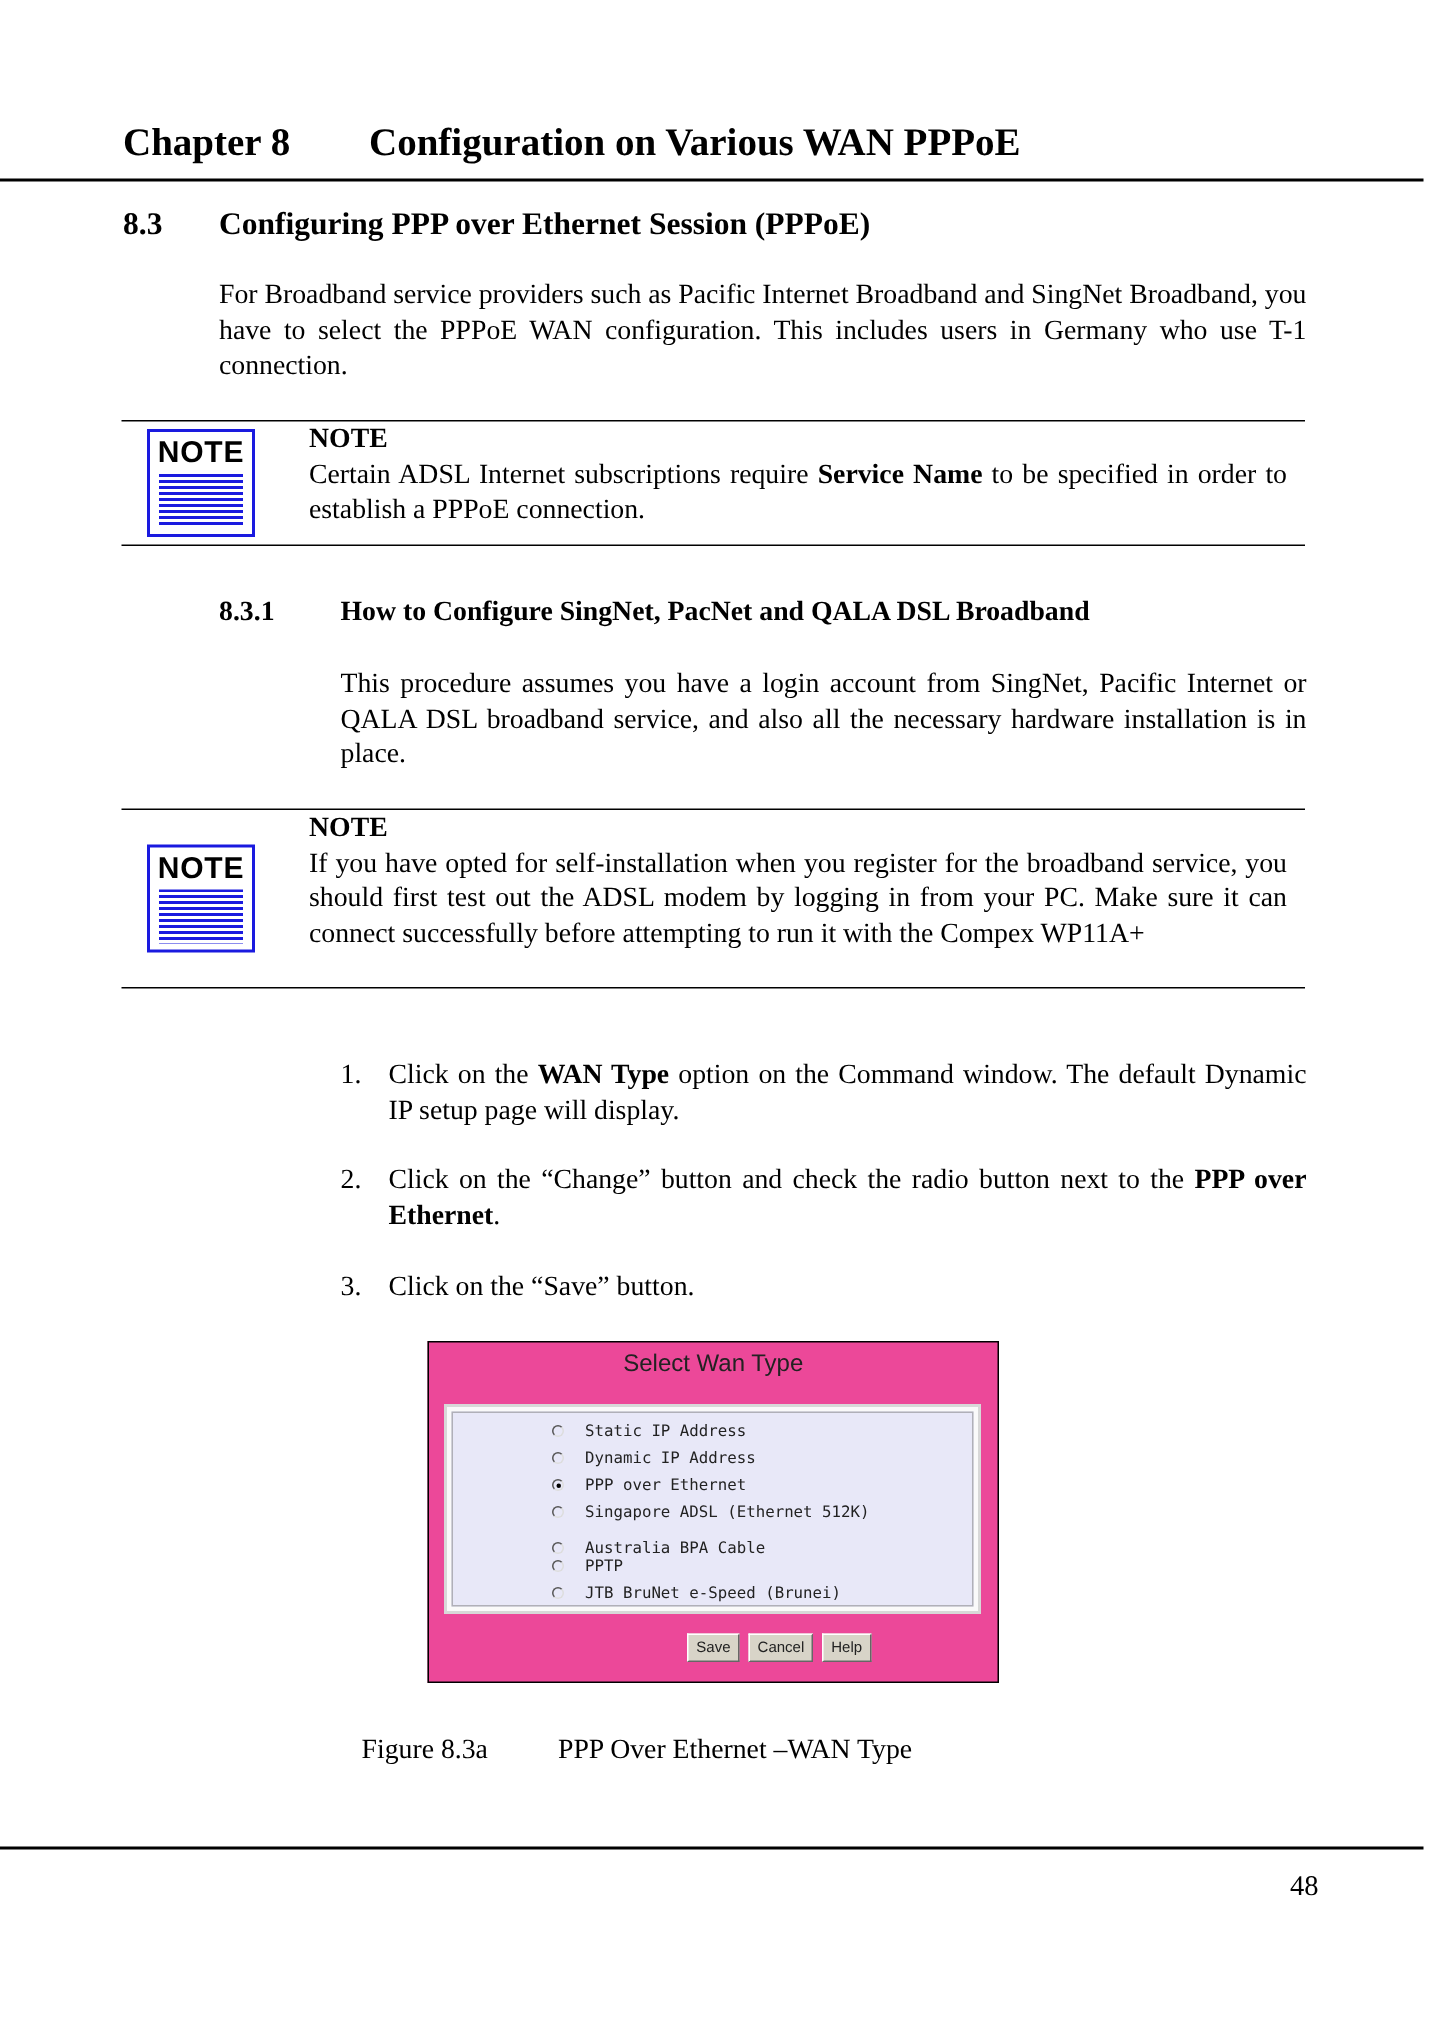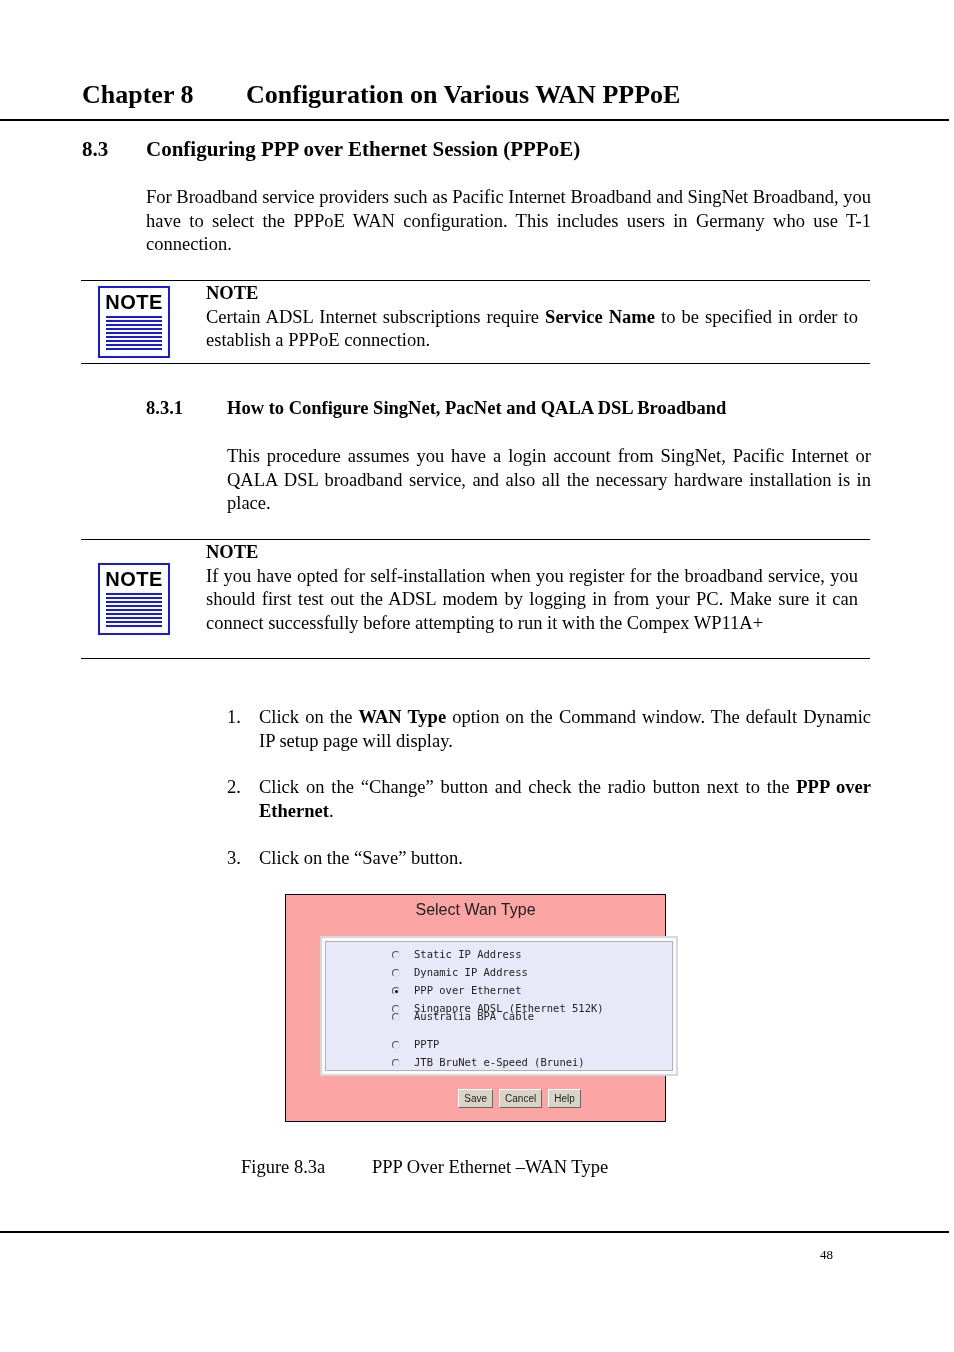--- a/index.html
+++ b/index.html
@@ -20,33 +20,33 @@
   .note-icon .lines { margin:3px 6px 0 6px; height:36px; background:repeating-linear-gradient(#1a1adf 0 2px, #fff 2px 4px); }
   .note-text { position:absolute; left:125px; width:652px; font-size:18.5px; line-height:23.5px; text-align:justify; }
   .note-title { font-weight:bold; }
   .h3 { left:146px; top:398px; font-size:18.5px; font-weight:bold; white-space:nowrap; }
   .h3 .num { display:inline-block; width:81px; }
   .p2 { left:227px; top:445px; width:644px; }
   .steps { left:227px; width:644px; }
   .step { position:absolute; left:0; width:644px; font-size:18.5px; line-height:23.5px; text-align:justify; }
   .step .n { position:absolute; left:0; }
   .step .t { position:absolute; left:32px; width:612px; }
-  .figure { left:285px; top:894px; width:381px; height:228px; border:1px solid #000; background:#fca5a5; box-sizing:border-box; }
+  .figure { left:285px; top:894px; width:381px; height:228px; border:1px solid #000; background:#ec4899; box-sizing:border-box; }
   .fig-title { position:absolute; left:0; width:100%; top:6px; text-align:center; font-family:"Liberation Sans", sans-serif; font-size:16px; color:#222; }
-  .fig-panel { position:absolute; left:10px; top:41px; width:358px; height:140px; border:2px solid #d8d8d8; background:#fafafa; box-sizing:border-box; padding:3px;margin-left:24px; }
+  .fig-panel { position:absolute; left:10px; top:41px; width:358px; height:140px; border:2px solid #d8d8d8; background:#fafafa; box-sizing:border-box; padding:3px; }
   .fig-inner { width:100%; height:100%; border:1px solid #b0b0b8; background:#e8e8f8; box-sizing:border-box; position:relative; }
   .opt { position:absolute; left:66px; font-family:"DejaVu Sans Mono", monospace; font-size:10.5px; color:#222; white-space:nowrap; }
   .radio { display:inline-block; width:8px; height:8px; border-radius:50%; border:1px solid #555; margin-right:14px; vertical-align:middle; position:relative; box-sizing:border-box; border-right-color:#ddd; border-bottom-color:#ddd; }
   .radio.on::after { content:""; position:absolute; left:2px; top:2px; width:3px; height:3px; border-radius:50%; background:#000; }
   .fig-btns { position:absolute; top:194px; left:0; width:100%; text-align:center; font-size:0;margin-left:44px; }
   .fbtn { display:inline-block; font-family:"Liberation Sans", sans-serif; font-size:10px; color:#222; background:#d8d4c8; border:1px solid; border-color:#fff #666 #666 #fff; padding:3px 5px; margin:0 3px; }
   .caption { left:241px; top:1157px; font-size:18.5px; font-weight:normal; white-space:nowrap; }
   .caption .num { display:inline-block; width:131px; }
   .rule-bottom { left:0; top:1231px; width:949px; height:2px; background:#000; }
-  .pagenum { left:820px; top:1247px; font-size:13px; }
+  .pagenum { left:860px; top:1247px; font-size:19px; }
 </style>
 </head>
 <body>
 
 <div class="abs chapter">
   <span class="num">Chapter 8</span><span>Configuration on Various WAN PPPoE</span>
 </div>
 <div class="abs rule-top"></div>
 
 <div class="abs h2">
@@ -97,21 +97,21 @@
 </div>
 
 <div class="abs figure">
   <div class="fig-title">Select Wan Type</div>
   <div class="fig-panel">
     <div class="fig-inner">
       <div class="opt" style="top:6px;"><span class="radio"></span><span>Static IP Address</span></div>
       <div class="opt" style="top:24px;"><span class="radio"></span><span>Dynamic IP Address</span></div>
       <div class="opt" style="top:42px;"><span class="radio on"></span><span>PPP over Ethernet</span></div>
       <div class="opt" style="top:60px;"><span class="radio"></span><span>Singapore ADSL (Ethernet 512K)</span></div>
-      <div class="opt" style="top:68px;"><span class="radio"></span><span>Australia BPA Cable</span></div>
+      <div class="opt" style="top:84px;"><span class="radio"></span><span>Australia BPA Cable</span></div>
       <div class="opt" style="top:96px;"><span class="radio"></span><span>PPTP</span></div>
       <div class="opt" style="top:114px;"><span class="radio"></span><span>JTB BruNet e-Speed (Brunei)</span></div>
     </div>
   </div>
   <div class="fig-btns">
     <span class="fbtn">Save</span>
     <span class="fbtn">Cancel</span>
     <span class="fbtn">Help</span>
   </div>
 </div>

